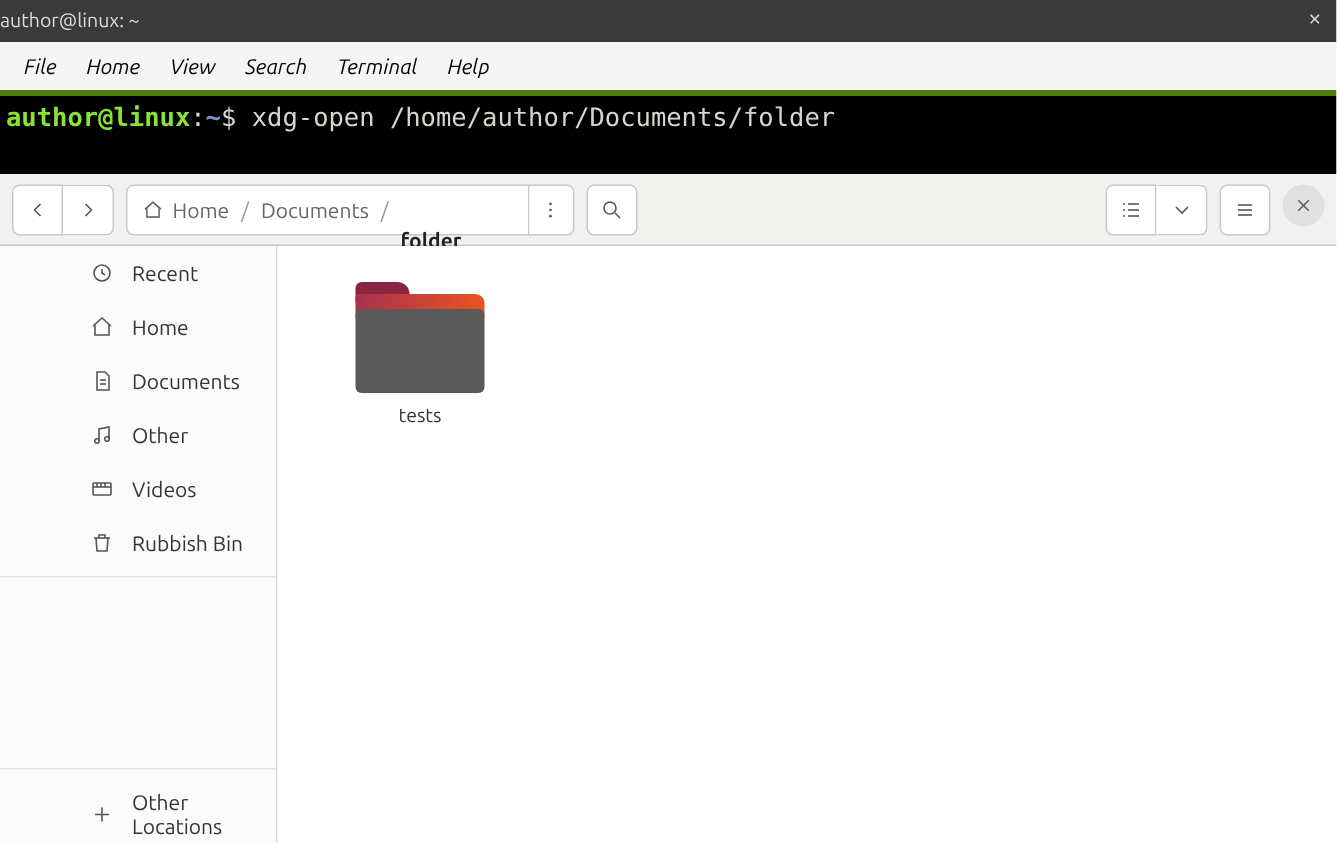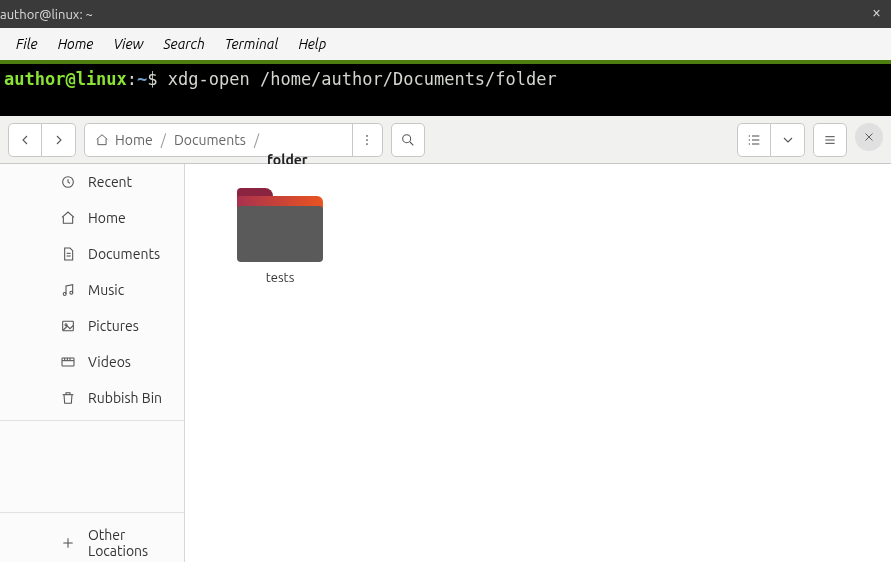--- a/index.html
+++ b/index.html
@@ -196,31 +196,21 @@
       <span>Documents</span>
     </div>
     <div class="side-item">
       <div class="side-icon">
           <svg class="icon" viewBox="0 0 24 24">
             <path d="M9 18 V6 L19 4 V16"></path>
             <circle cx="7" cy="18" r="2.2"></circle>
             <circle cx="17" cy="16" r="2.2"></circle>
           </svg>
         </div>
-      <span>Music</span>
-    </div>
-    <div class="side-item">
-      <div class="side-icon">
-          <svg class="icon" viewBox="0 0 24 24">
-            <rect x="4" y="5" width="16" height="14" rx="1"></rect>
-            <circle cx="9" cy="10" r="1.5"></circle>
-            <polyline points="5 18 11 12 15 16 20 11"></polyline>
-          </svg>
-        </div>
-      <span>Pictures</span>
+      <span>Other</span>
     </div>
     <div class="side-item">
       <div class="side-icon">
           <svg class="icon" viewBox="0 0 24 24">
             <rect x="3" y="6" width="18" height="12" rx="1"></rect>
             <line x1="3" y1="10" x2="21" y2="10"></line>
             <line x1="7" y1="6" x2="7" y2="10"></line>
             <line x1="11" y1="6" x2="11" y2="10"></line>
             <line x1="15" y1="6" x2="15" y2="10"></line>
           </svg>

